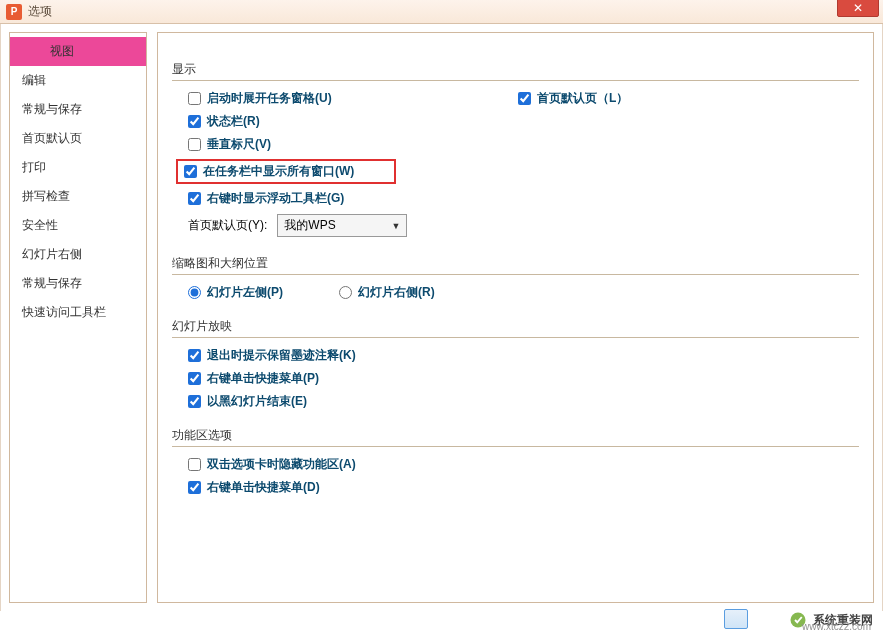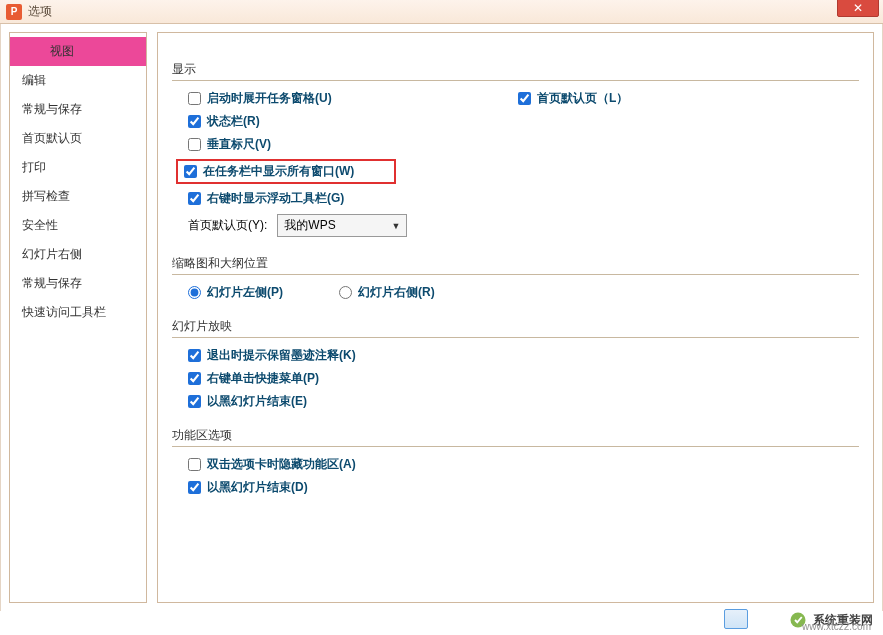--- a/index.html
+++ b/index.html
@@ -137,21 +137,21 @@
     </div>
 
     <div class="section">
       <div class="section-header">功能区选项</div>
       <div class="option-row">
         <input type="checkbox" class="checkbox" style="">
         <span class="option-label">双击选项卡时隐藏功能区(A)</span>
       </div>
       <div class="option-row">
         <input type="checkbox" class="checkbox" checked="" style="">
-        <span class="option-label">以黑幻灯片结束(D)</span>
+        <span class="option-label">右键单击快捷菜单(D)</span>
       </div>
     </div>
 
   </div>
 </div>
 
 <div class="bottom-btn"></div>
 
 <div class="watermark">
   <svg class="wm-icon" viewBox="0 0 24 24">

